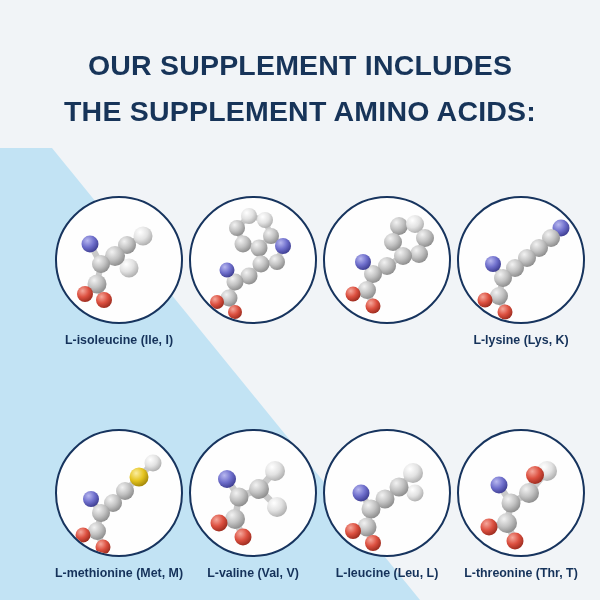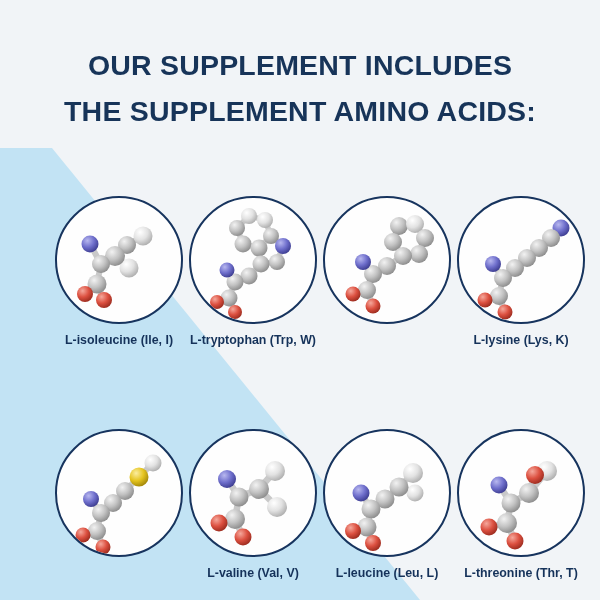--- a/index.html
+++ b/index.html
@@ -199,21 +199,20 @@
               <circle cx="86" cy="64" r="8" fill="url(#gC)"></circle>
               <circle cx="70" cy="66" r="8.5" fill="url(#gC)"></circle>
               <circle cx="58" cy="78" r="8.5" fill="url(#gC)"></circle>
               <circle cx="44" cy="84" r="8.5" fill="url(#gC)"></circle>
               <circle cx="36" cy="72" r="7.5" fill="url(#gN)"></circle>
               <circle cx="38" cy="100" r="8.5" fill="url(#gC)"></circle>
               <circle cx="26" cy="104" r="7" fill="url(#gO)"></circle>
               <circle cx="44" cy="114" r="7" fill="url(#gO)"></circle>
             </svg>
           </div>
-          <div class="caption">L-tryptophan (Trp, W)</div>
         </div>
 
         <div class="cell">
           <div class="bubble">
             <svg width="124" height="124" viewBox="0 0 124 124">
               <g stroke="#c9c9c9" stroke-width="6" stroke-linecap="round" fill="none">
                 <path d="M74 28 L90 26"></path>
                   <path d="M90 26 L100 40"></path>
                   <path d="M100 40 L94 56"></path>
                 <path d="M94 56 L78 58"></path>
@@ -292,20 +291,21 @@
               <circle cx="82" cy="46" r="9.5" fill="url(#gS)"></circle>
               <circle cx="68" cy="60" r="9" fill="url(#gC)"></circle>
               <circle cx="56" cy="72" r="9" fill="url(#gC)"></circle>
               <circle cx="34" cy="68" r="8" fill="url(#gN)"></circle>
               <circle cx="44" cy="82" r="9" fill="url(#gC)"></circle>
               <circle cx="40" cy="100" r="9" fill="url(#gC)"></circle>
               <circle cx="26" cy="104" r="7.5" fill="url(#gO)"></circle>
               <circle cx="46" cy="116" r="7.5" fill="url(#gO)"></circle>
             </svg>
           </div>
+          <div class="caption">L-methionine (Met, M)</div>
         </div>
 
         <div class="cell">
           <div class="bubble">
             <svg width="124" height="124" viewBox="0 0 124 124">
               <g stroke="#c9c9c9" stroke-width="6.5" stroke-linecap="round" fill="none">
                 <path d="M48 66 L68 58"></path>
                   <path d="M68 58 L84 40"></path>
                   <path d="M68 58 L86 76"></path>
                 <path d="M48 66 L36 48"></path>

